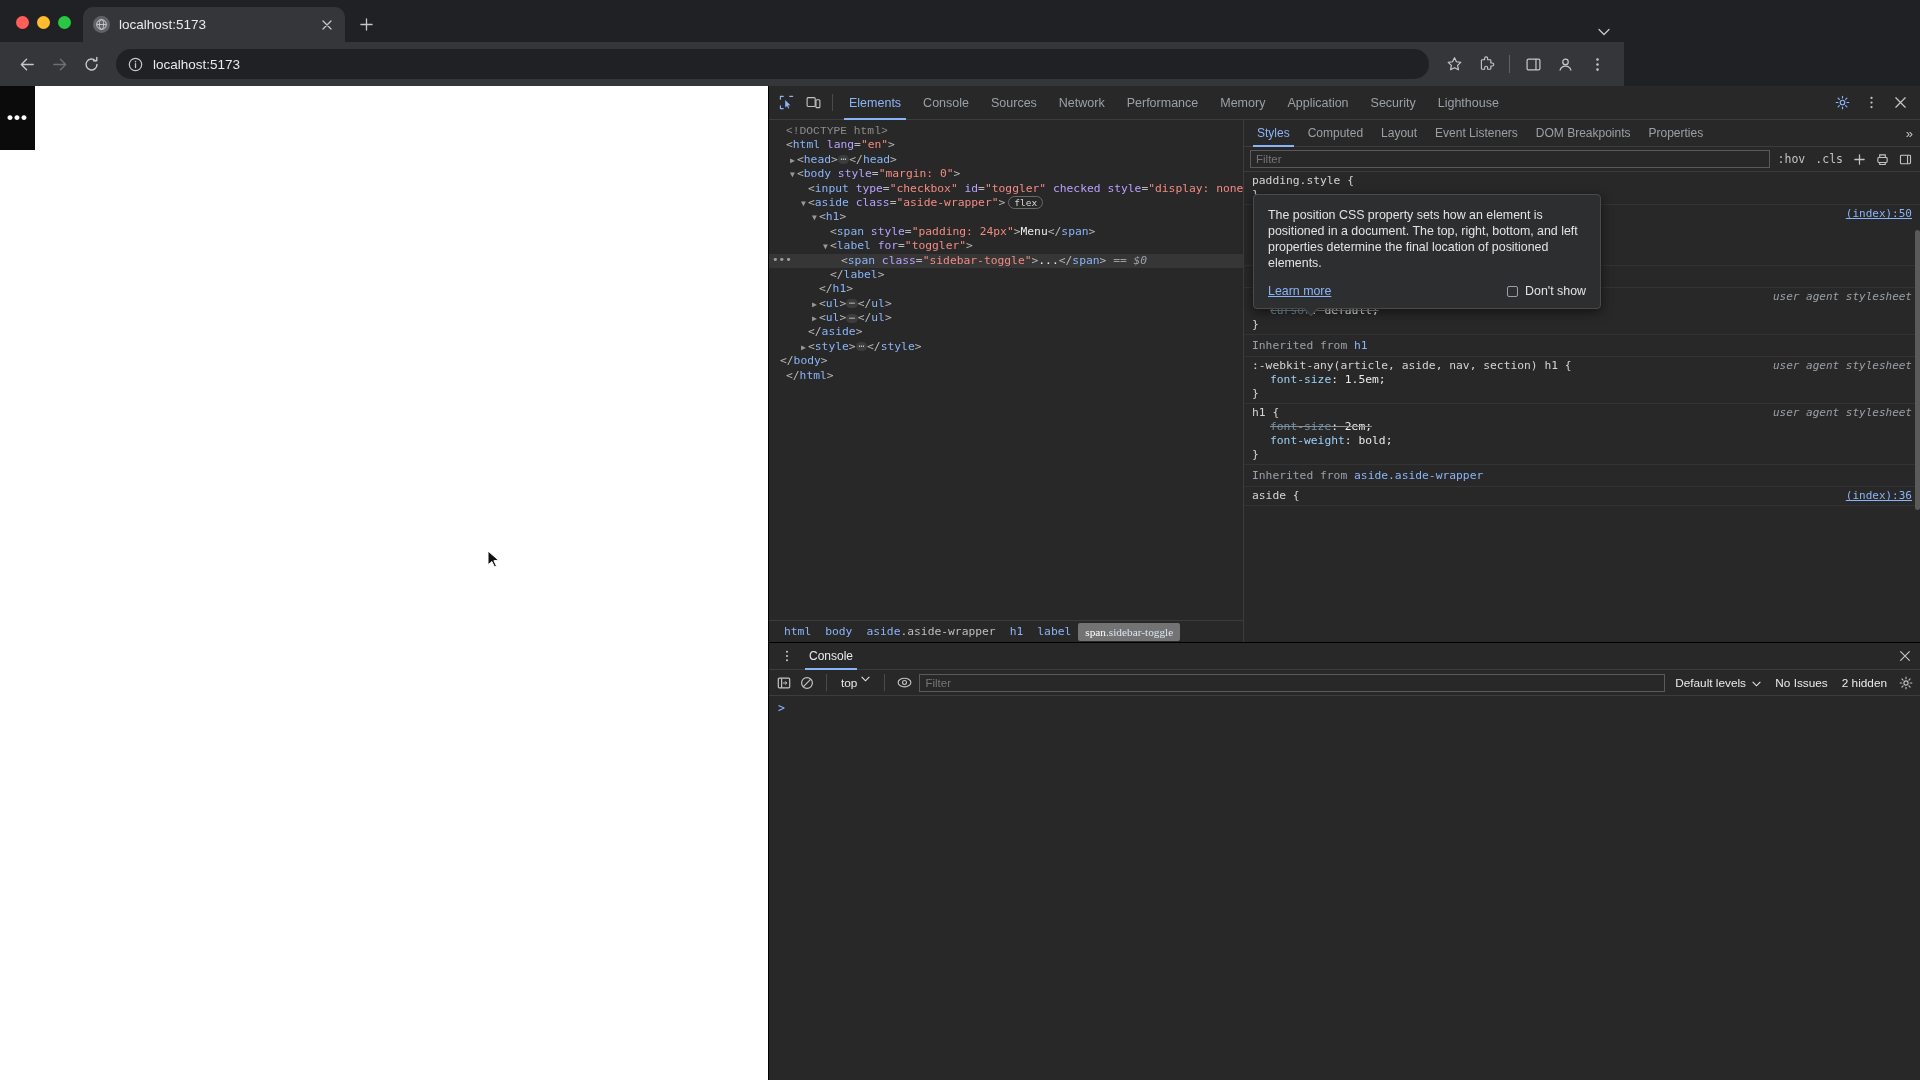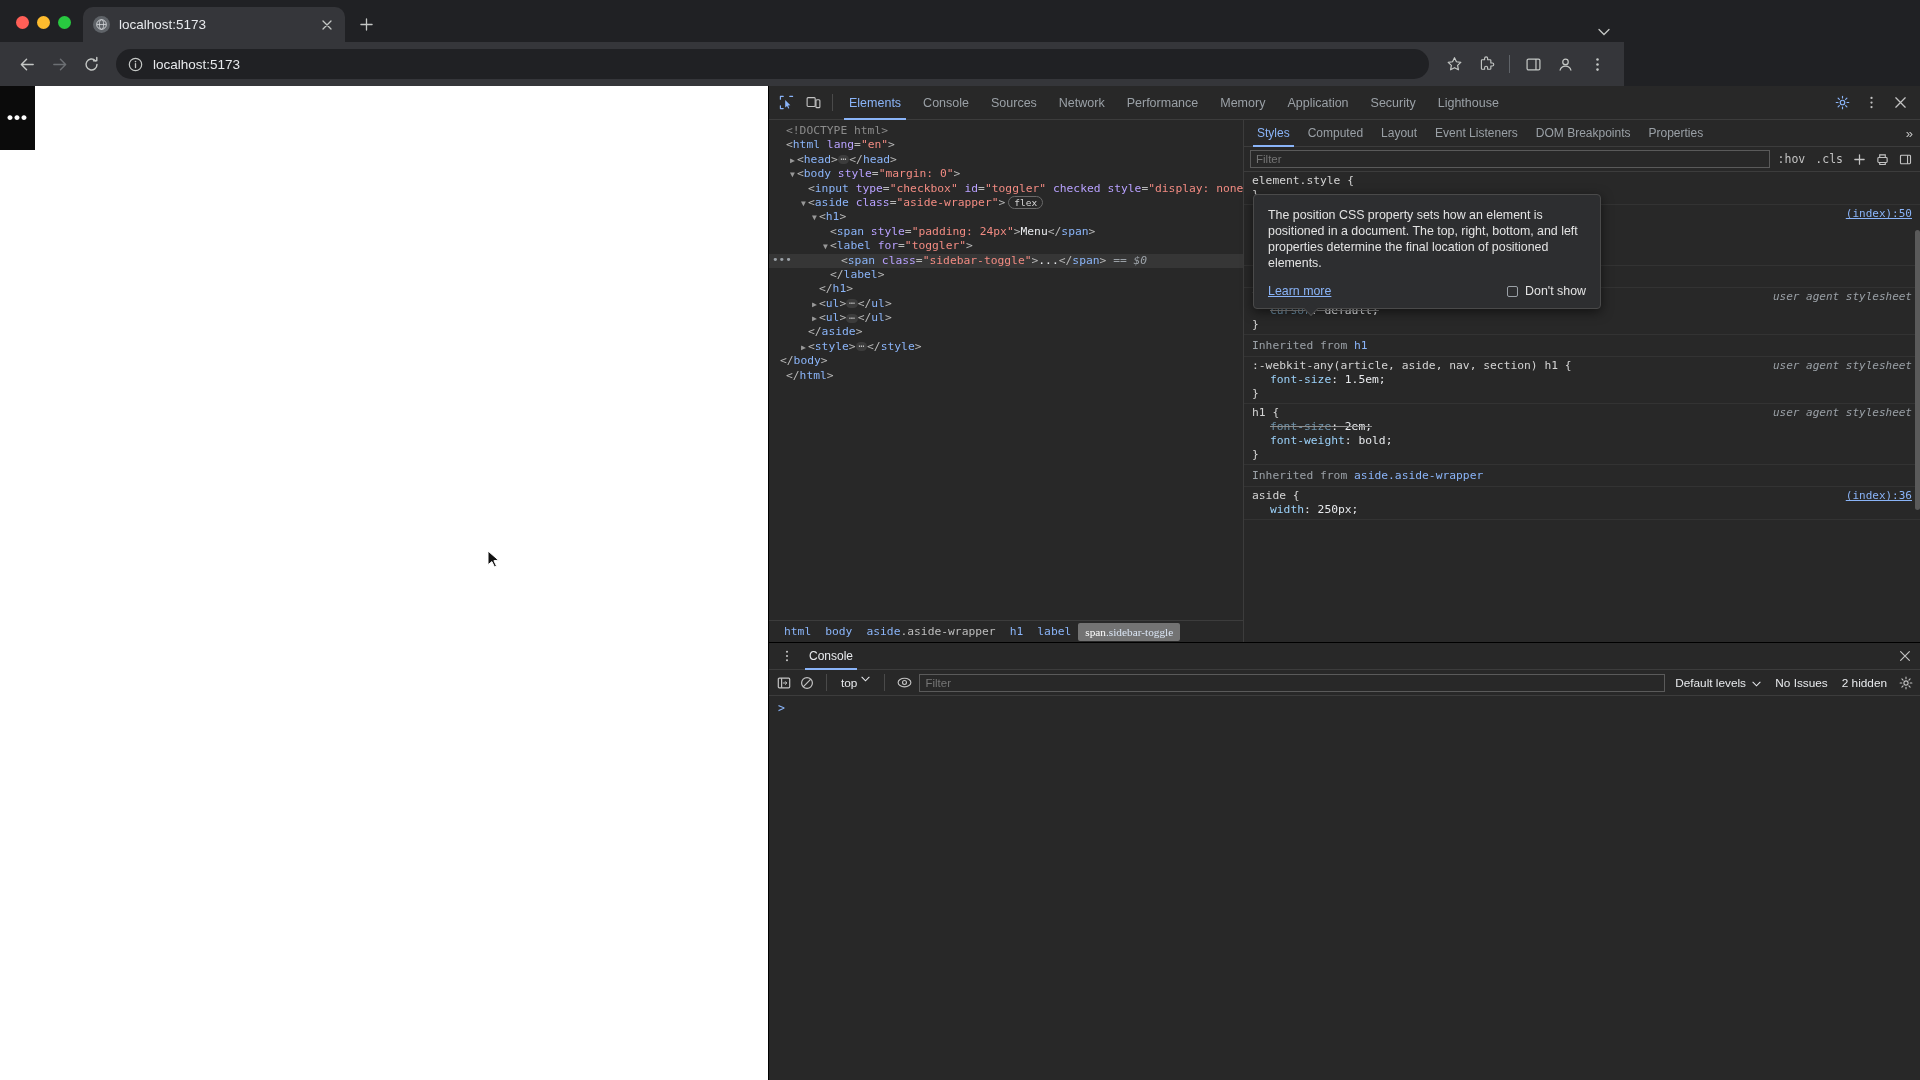--- a/index.html
+++ b/index.html
@@ -123,21 +123,21 @@
   .dl.sel { background: #363636; }
   .dl .arrow {
     display: inline-block; width: 9px; color: #989898; font-size: 8px; text-align: center;
   }
   .dl .arrow.blank { color: transparent; }
   .tag { color: #8ab4f8; }
   .attr { color: #b8a1ff; }
   .val { color: #f28b82; }
   .punct { color: #b9b9b9; }
   .txt { color: #e8eaed; }
-  .doctype { color: #8b8b8b; }
+  .doctype { color: #8b8b8b; font-family: Liberation Mono, monospace; }
   .dots-badge {
     display: inline-block; background: #3c3c3c; border-radius: 7px;
     padding: 0 3px; line-height: 9px; font-size: 9px; color: #bdbdbd; vertical-align: middle;
   }
   .flexbadge {
     display: inline-block; border: 1px solid #6a6a6a; border-radius: 7px;
     padding: 0px 5px; font-size: 9.5px; color: #d6d6d6; line-height: 11px; vertical-align: middle;
     margin-left: 3px; font-family: "DejaVu Sans Mono", monospace;
   }
   .eqdollar { color: #9aa0a6; font-style: italic; }
@@ -511,21 +511,21 @@
             <span class="st-ibtn">
               <svg width="13" height="13" viewBox="0 0 14 14">
                   <rect x="1.6" y="2.4" width="10.8" height="9.2" rx="1" fill="none" stroke="#c3c3c3" stroke-width="1.2"></rect>
                   <path d="M9.2 2.4v9.2" stroke="#c3c3c3" stroke-width="1.2"></path>
                 </svg>
             </span>
           </div>
 
           <div id="styles-body">
               <div class="rule">
-                <div class="rule-line sel-name">element.style {</div>
+                <div class="rule-line sel-name">padding.style {</div>
                 <div class="rule-line">}</div>
               </div>
               <div class="rule">
                 <div class="origin link">(index):50</div>
                 <div class="rule-line sel-name">.sidebar-toggle {</div>
                 <div class="rule-line indent"><span class="prop">text-align</span><span class="pval">: center;</span></div>
                 <div class="rule-line indent"><span class="prop">cursor</span><span class="pval">: pointer;</span></div>
                 <div class="rule-line">}</div>
               </div>
               <div class="inherited-hdr"><span>Inherited from </span><span class="ih-el">label</span></div>
@@ -546,21 +546,20 @@
                 <div class="origin">user agent stylesheet</div>
                 <div class="rule-line sel-name">h1 {</div>
                 <div class="rule-line indent strike"><span class="prop">font-size</span><span class="pval">: 2em;</span></div>
                 <div class="rule-line indent"><span class="prop">font-weight</span><span class="pval">: bold;</span></div>
                 <div class="rule-line">}</div>
               </div>
               <div class="inherited-hdr"><span>Inherited from </span><span class="ih-el">aside.aside-wrapper</span></div>
               <div class="rule">
                 <div class="origin link">(index):36</div>
                 <div class="rule-line sel-name">aside {</div>
-                <div class="rule-line indent"><span class="prop">width</span><span class="pval">: 250px;</span></div>
               </div>
             </div>
           <div id="styles-scroll"></div>
 
           <div id="css-tooltip">
             <div id="tooltip-text">The position CSS property sets how an element is positioned in a document. The top, right, bottom, and left properties determine the final location of positioned elements.</div>
             <div id="tooltip-foot">
               <a id="tooltip-link">Learn more</a>
               <div id="tooltip-dontshow">
                 <span class="cbox"></span>

